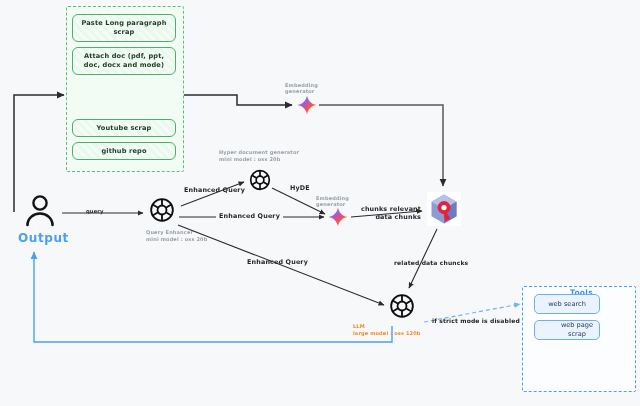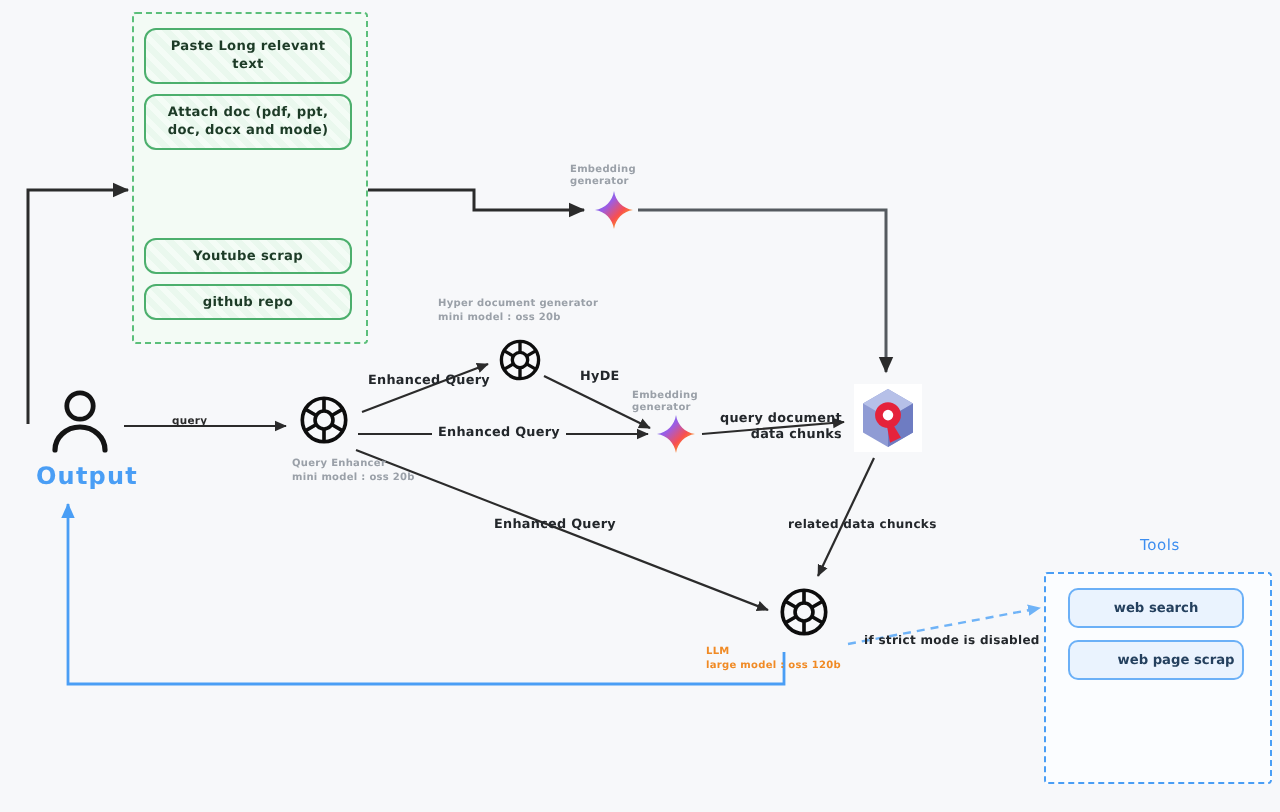--- a/index.html
+++ b/index.html
@@ -43,32 +43,32 @@
   #ing4{top:142px;height:18px;text-align:center;}
 
   
   .tools-group{
     position:absolute;left:522px;top:286px;width:112px;height:104px;
     border:1.4px dashed #4a9ef5;
     border-radius:2px;
     background:#fbfdff;
   }
   .tools-title{
-    position:absolute;left:570px;top:268px;
-    font-size:7.5px;color:#3d8ef0;font-weight:400;letter-spacing:.3px;
+    position:absolute;left:570px;top:288px;
+    font-size:7.5px;color:#3d8ef0;font-weight:700;letter-spacing:.3px;
   }
   .tool-box{
-    position:absolute;left:534px;width:88px;
+    position:absolute;left:534px;width:66px;
     border:1.3px solid #6bb0f7;
     border-radius:5px;
     background:#eaf3fe;
     color:#24405e;
     font-size:6.6px;line-height:9px;
     display:flex;align-items:center;justify-content:center;
-    text-align:center;font-weight:700;box-sizing:border-box;
+    text-align:center;font-weight:400;box-sizing:border-box;
   }
   #tool0{top:294px;height:20px;}
   #tool1{top:320px;height:20px;padding-left:20px;}
   #tool2{top:346px;height:26px;}
 
   
   .lbl{position:absolute;font-size:5.6px;line-height:7px;color:#1b1b1b;font-weight:700;letter-spacing:.15px;white-space:nowrap;}
   .lbl.caption{color:#9aa0a8;font-weight:600;font-size:5px;line-height:6.4px;}
   .lbl.orange{color:#f08a24;font-weight:600;font-size:5px;line-height:6.4px;}
   .lbl.edge{color:#23272b;font-weight:700;font-size:6.4px;line-height:8px;text-align:right;}
@@ -127,21 +127,21 @@
     <path d="M178,225 L384,305" fill="none" stroke="#2b2b2b" stroke-width="1.1" marker-end="url(#ar)"></path>
 
     <path d="M437,229 L409,288" fill="none" stroke="#2b2b2b" stroke-width="1.1" marker-end="url(#ar)"></path>
 
     <path d="M424,322 L520,304" fill="none" stroke="#6fb3f7" stroke-width="1.2" stroke-dasharray="4 3" marker-end="url(#ard)"></path>
 
     <path d="M392,326 L392,342 L34,342 L34,252" fill="none" stroke="#4a9ef5" stroke-width="1.4" marker-end="url(#arb)"></path>
   </svg>
 
   <div class="ingest-group"></div>
-  <div class="ingest-box" id="ing0">Paste Long relevant text</div>
+  <div class="ingest-box" id="ing0">Paste Long paragraph scrap</div>
   <div class="ingest-box" id="ing1">Attach doc (pdf, ppt, doc, docx and mode)</div>
   <div class="ingest-box" id="ing3">Youtube scrap</div>
   <div class="ingest-box" id="ing4">github repo</div>
 
   <svg class="icon" id="person-icon" viewBox="0 0 32 36">
     <circle cx="16" cy="9" r="6.6" fill="none" stroke="#141414" stroke-width="2.4"></circle>
     <path d="M3.5,31 A12.5,11.5 0 0 1 28.5,31" fill="none" stroke="#141414" stroke-width="2.6" stroke-linecap="round"></path>
   </svg>
   <div id="output-label">Output</div>
 
@@ -217,17 +217,17 @@
   <div class="lbl caption" style="left:146px;top:236px;">mini model : oss 20b</div>
 
   <div class="lbl orange" style="left:353px;top:323px;">LLM</div>
   <div class="lbl orange" style="left:353px;top:330px;">large model : oss 120b</div>
 
   <div class="lbl tiny" style="left:86px;top:208px;">query</div>
   <div class="lbl edge" style="left:184px;top:186px;">Enhanced Query</div>
   <div class="lbl edge" style="left:290px;top:184px;">HyDE</div>
   <div class="lbl edge" style="left:216px;top:212px;background:#f7f8fa;padding:0 3px;">Enhanced Query</div>
   <div class="lbl edge" style="left:247px;top:258px;">Enhanced Query</div>
-  <div class="lbl edge" style="left:357px;top:205px;width:64px;white-space:normal;">query document data chunks</div>
+  <div class="lbl edge" style="left:357px;top:205px;width:64px;white-space:normal;">chunks relevant data chunks</div>
   <div class="lbl edge2" style="left:394px;top:259px;">related data chuncks</div>
   <div class="lbl edge2" style="left:432px;top:317px;">if strict mode is disabled</div>
 
 </div>
 
 </body></html>

